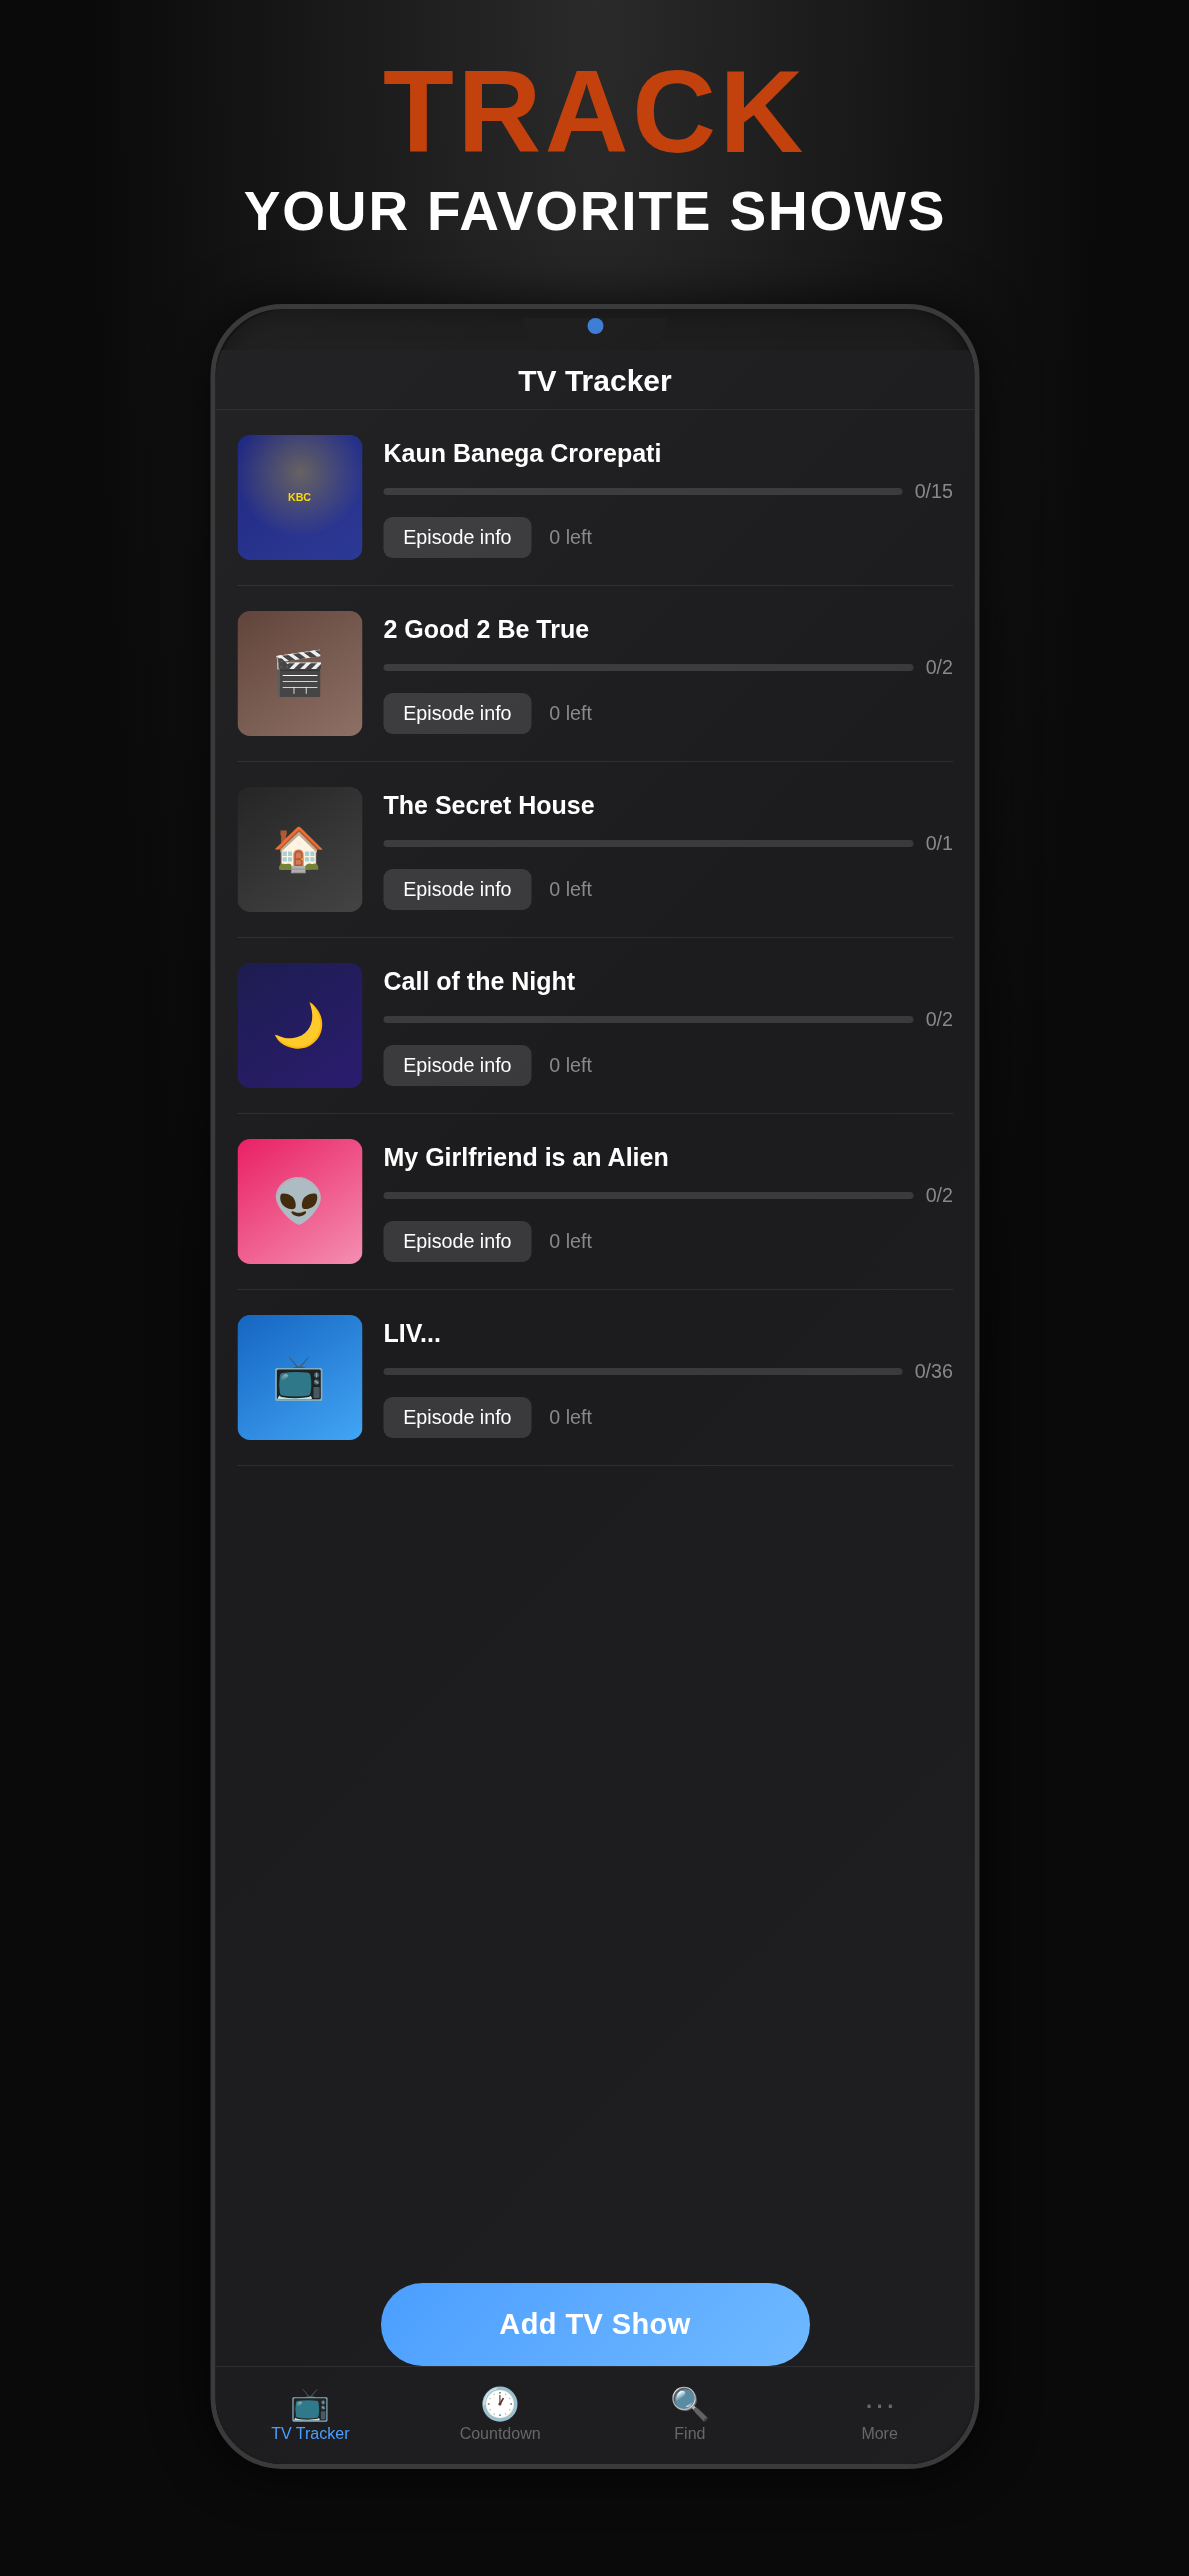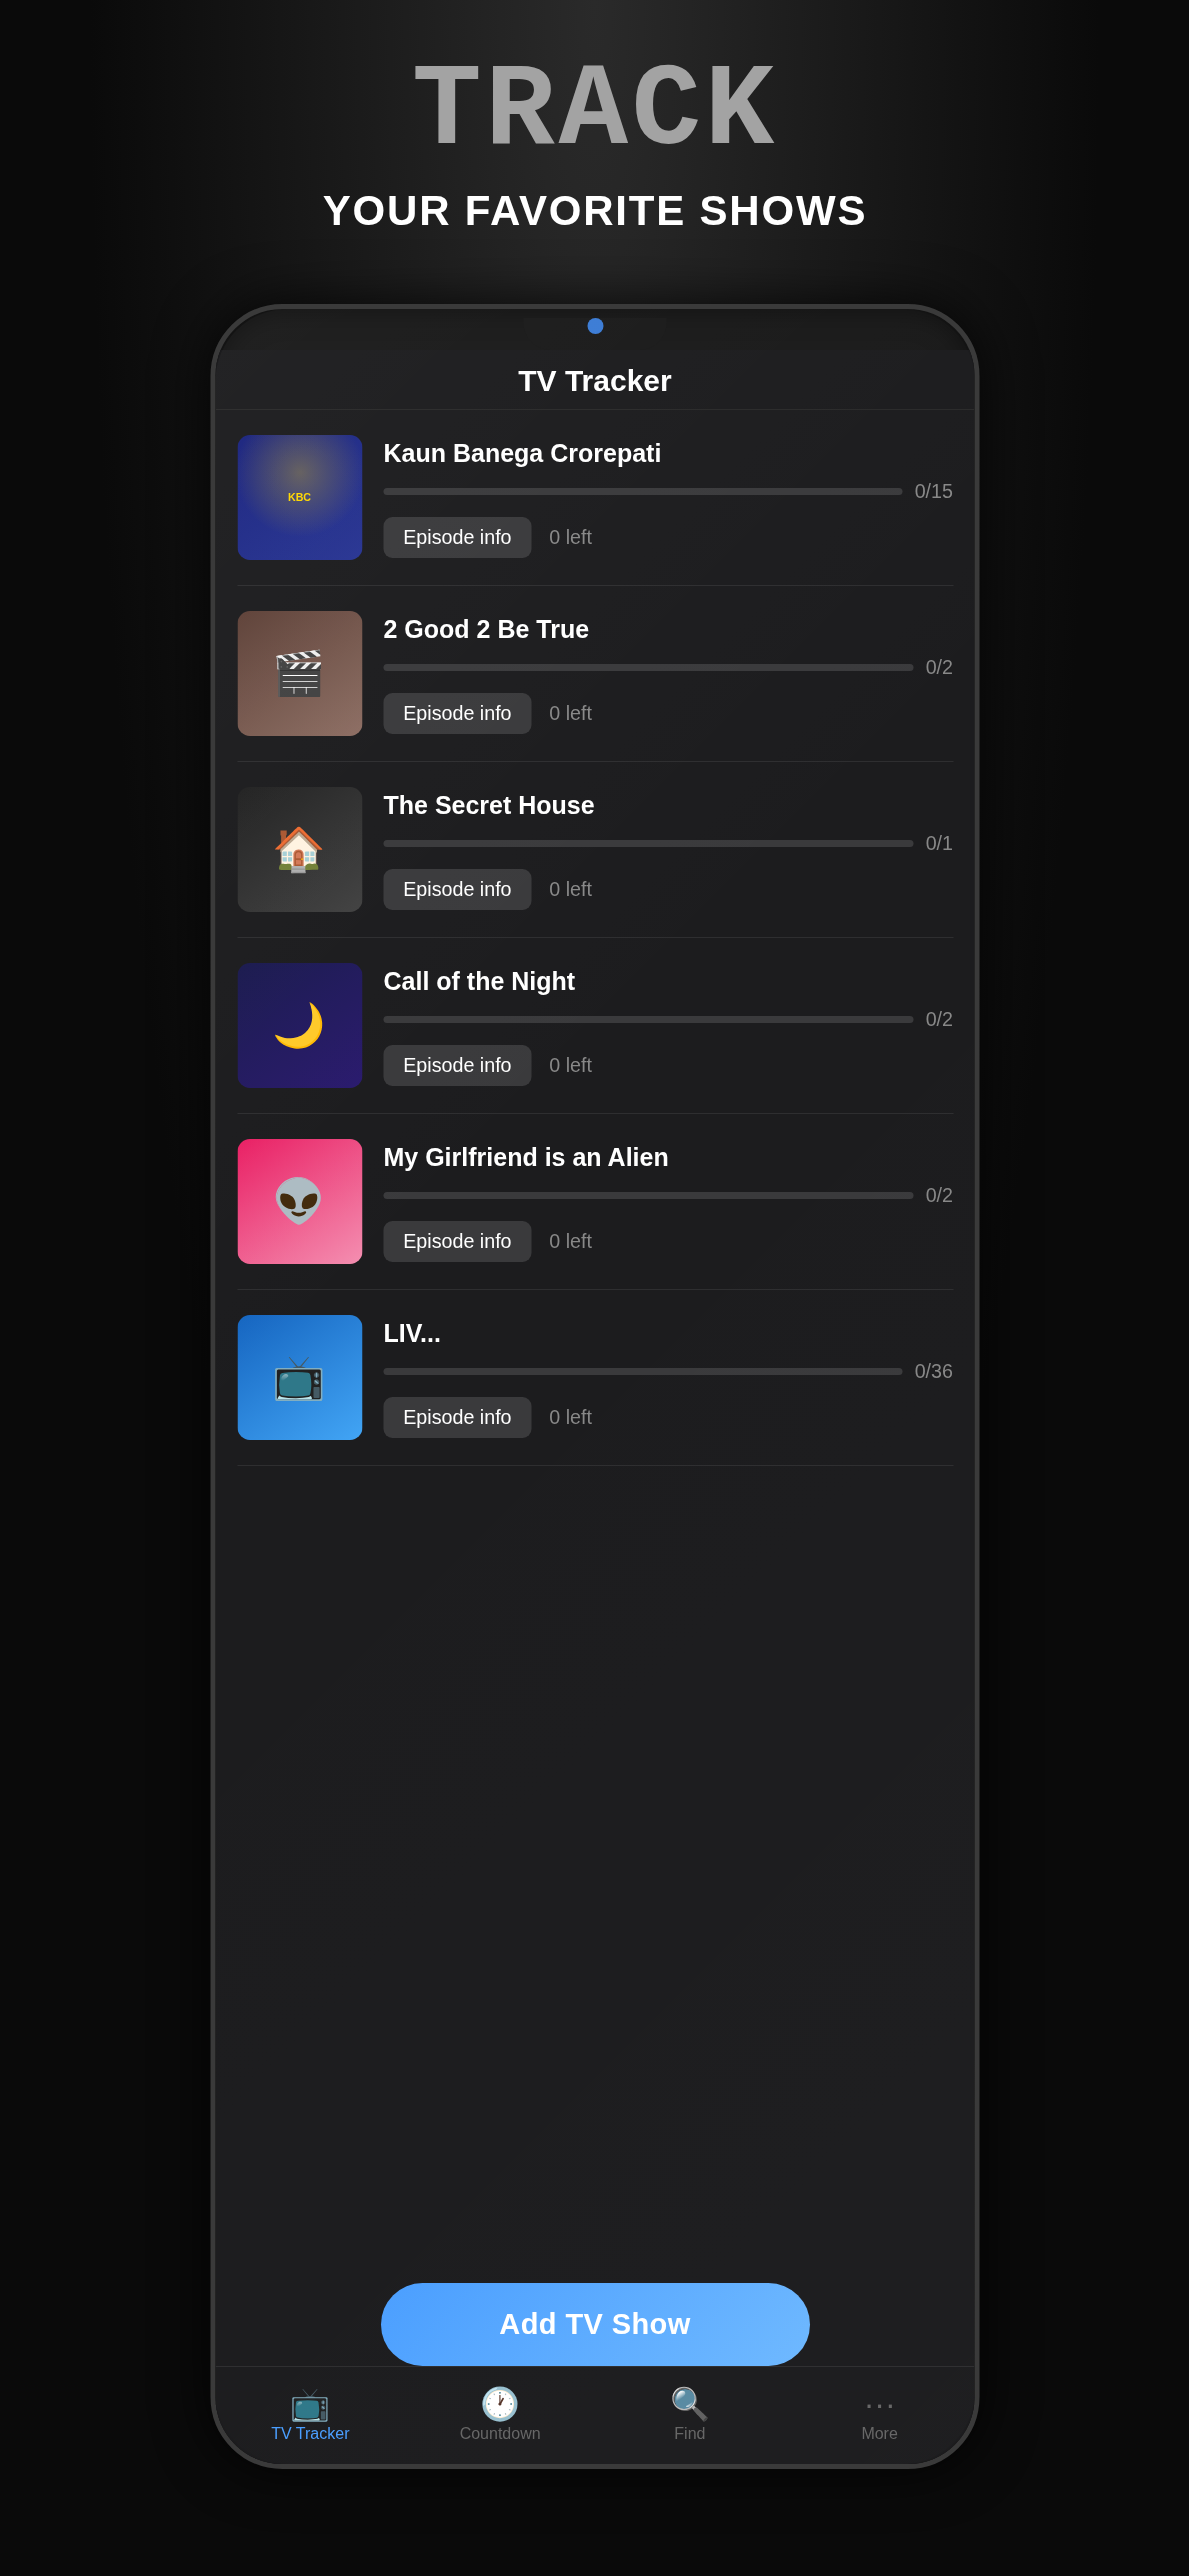--- a/index.html
+++ b/index.html
@@ -23,31 +23,30 @@
     .hero {
       position: absolute;
       top: 54px;
       left: 0; right: 0;
       text-align: center;
       z-index: 10;
     }
     .hero-track {
       font-size: 116px;
       font-weight: 900;
-      color: #a3a3a3;
+      color: #c2410c;
       letter-spacing: 3.6px;
       line-height: 1;
-      font-family: Liberation Mono, monospace;
     }
     .hero-sub {
-      font-size: 42px;
+      font-size: 55px;
       font-weight: 700;
       color: #ffffff;
       letter-spacing: 1.8px;
-      margin-top: 17px;
+      margin-top: 9px;
     }
 
     
     .phone-frame {
       position: absolute;
       top: 304px;
       left: 50%;
       transform: translateX(-50%);
       width: 769px;
       height: 2165px;

